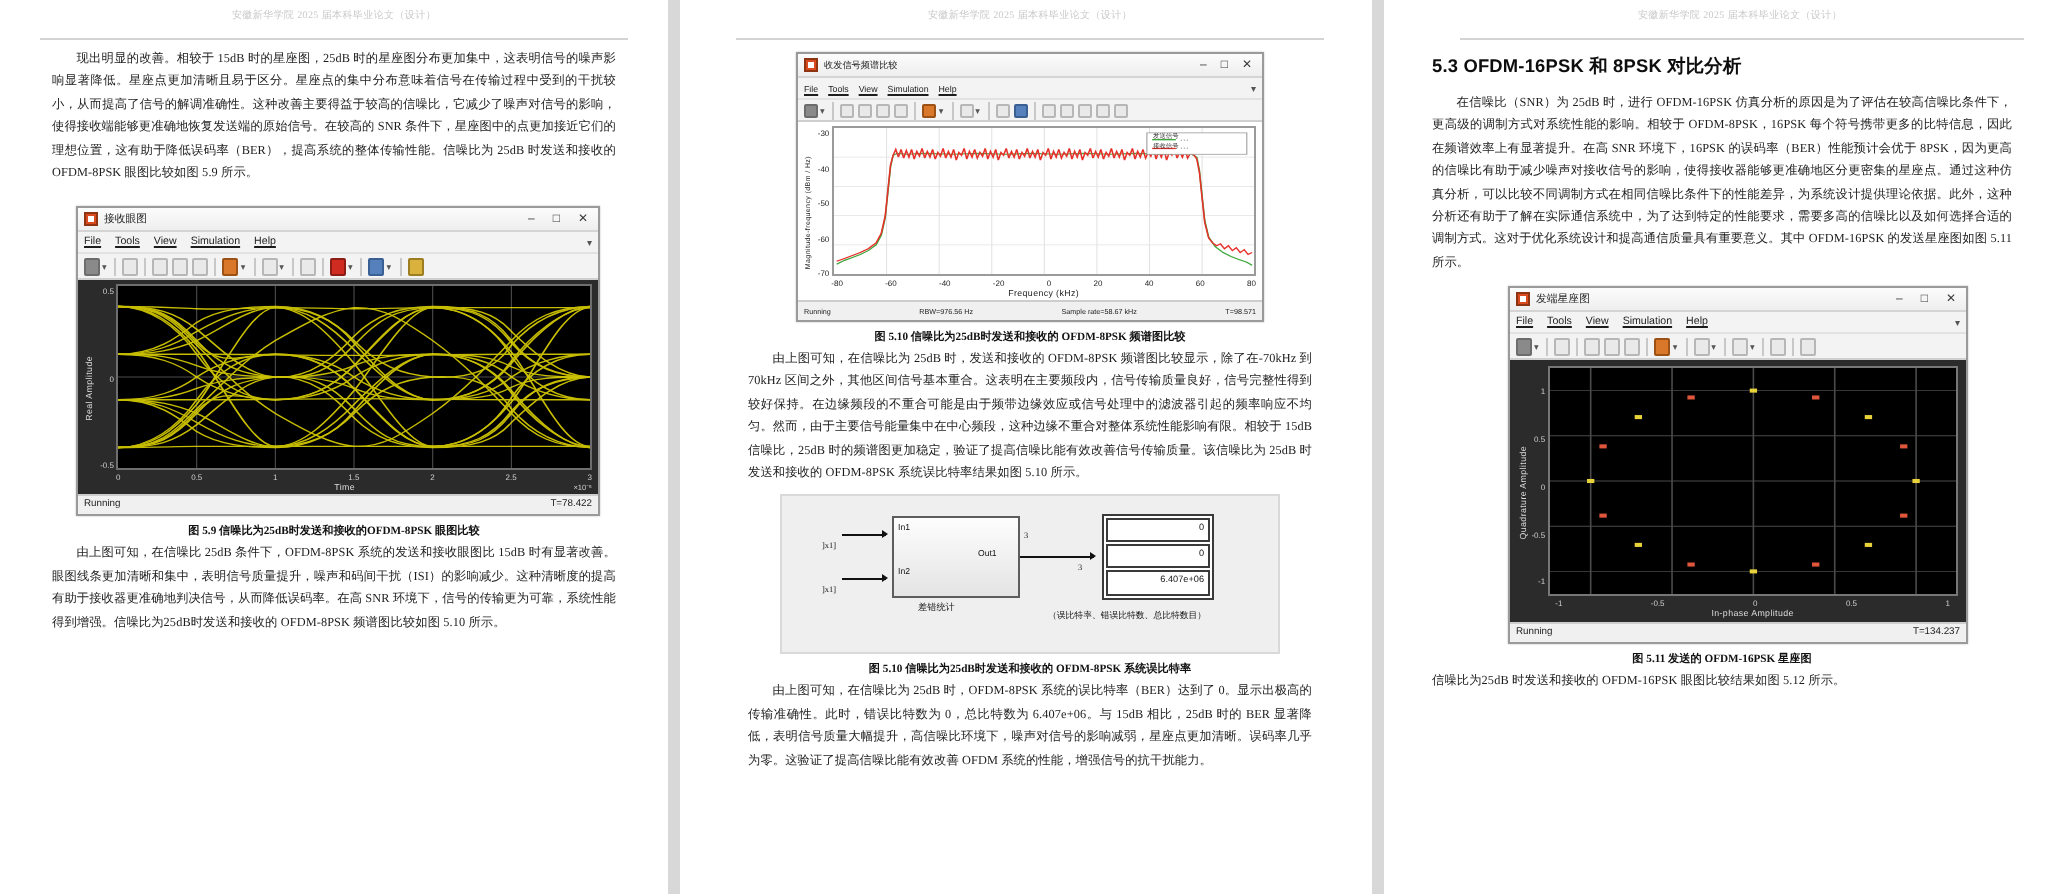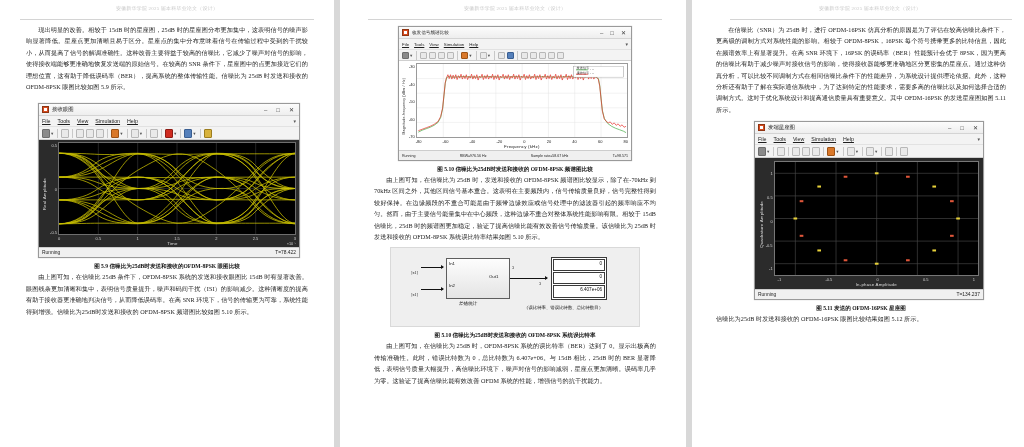--- a/index.html
+++ b/index.html
@@ -467,20 +467,21 @@
       <div class="caption">图 5.10  信噪比为25dB时发送和接收的 OFDM-8PSK 系统误比特率</div>
       <p class="body">由上图可知，在信噪比为 25dB 时，OFDM-8PSK 系统的误比特率（BER）达到了 0。显示出极高的传输准确性。此时，错误比特数为 0，总比特数为 6.407e+06。与 15dB 相比，25dB 时的 BER 显著降低，表明信号质量大幅提升，高信噪比环境下，噪声对信号的影响减弱，星座点更加清晰。误码率几乎为零。这验证了提高信噪比能有效改善 OFDM 系统的性能，增强信号的抗干扰能力。</p>
     </div>
   </div>
 
   <div class="page page-right">
     <div class="page-inner">
       <div class="run-header" style="padding-left:18px;">安徽新华学院 2025 届本科毕业论文（设计）</div>
       <div class="hdr-rule"></div>
 
+      <h2 class="sect">5.3 OFDM-16PSK 和 8PSK 对比分析</h2>
       <p class="body">在信噪比（SNR）为 25dB 时，进行 OFDM-16PSK 仿真分析的原因是为了评估在较高信噪比条件下，更高级的调制方式对系统性能的影响。相较于 OFDM-8PSK，16PSK 每个符号携带更多的比特信息，因此在频谱效率上有显著提升。在高 SNR 环境下，16PSK 的误码率（BER）性能预计会优于 8PSK，因为更高的信噪比有助于减少噪声对接收信号的影响，使得接收器能够更准确地区分更密集的星座点。通过这种仿真分析，可以比较不同调制方式在相同信噪比条件下的性能差异，为系统设计提供理论依据。此外，这种分析还有助于了解在实际通信系统中，为了达到特定的性能要求，需要多高的信噪比以及如何选择合适的调制方式。这对于优化系统设计和提高通信质量具有重要意义。其中 OFDM-16PSK 的发送星座图如图 5.11 所示。</p>
 
       <div class="scope" style="margin:5px 22px 0 38px;">
         <div class="scope-title">
           <span class="mi-ico"></span>
           <span class="ttl">发端星座图</span>
           <span class="wbtns">
             <span class="wbtn">–</span>
             <span class="wbtn">□</span>
             <span class="wbtn">✕</span>

